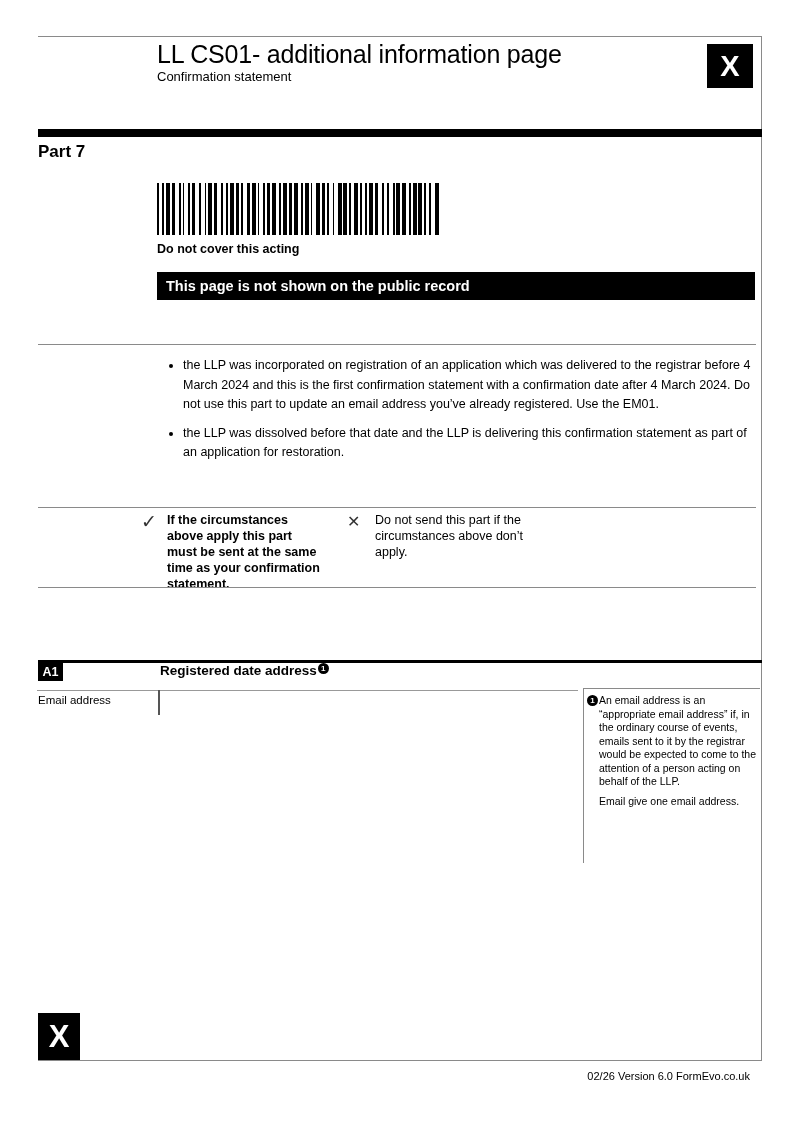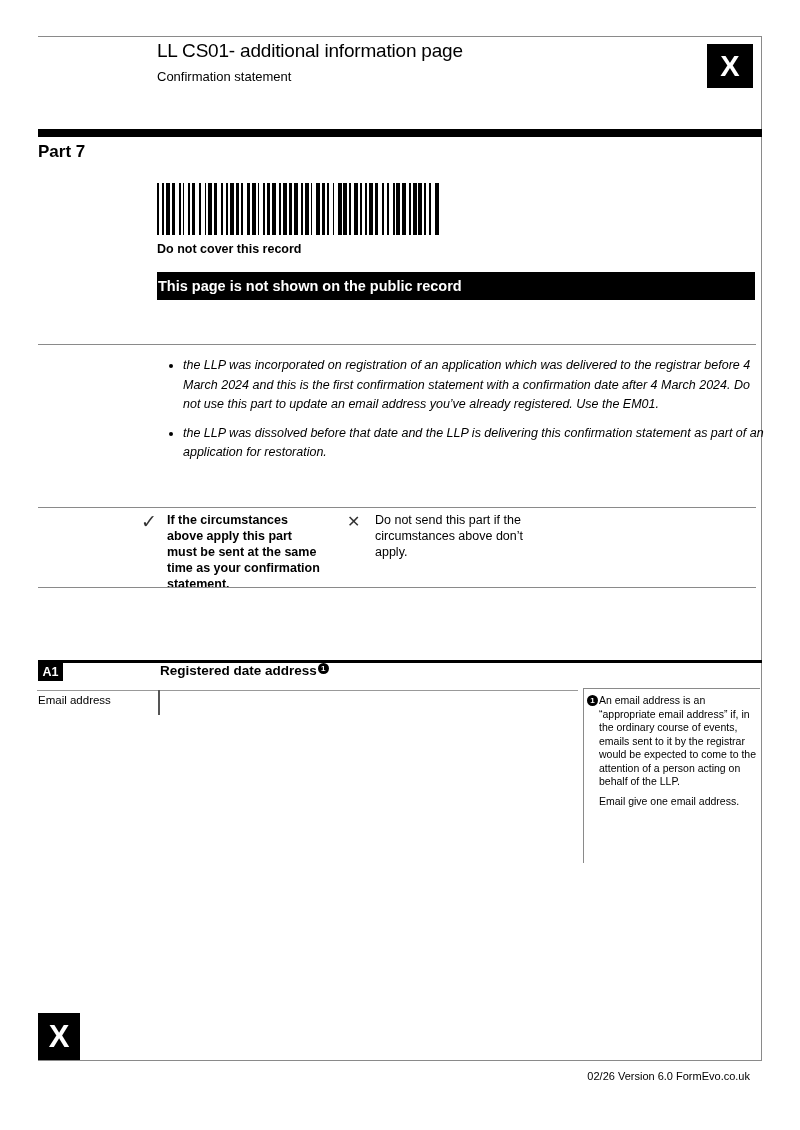--- a/index.html
+++ b/index.html
@@ -7,36 +7,36 @@
   .page {
     position:relative; width:800px; height:1130px; background:#fff;
     font-family:"Liberation Sans", sans-serif; color:#000; overflow:hidden;
   }
   .abs { position:absolute; }
   .hr  { position:absolute; height:1px; background:#8a8a8a; }
   .vr  { position:absolute; width:1px;  background:#8a8a8a; }
   .blackbar { position:absolute; background:#000; }
 
   .regnote { left:38px; top:41px; width:122px; font-size:10.5px; line-height:13px; }
-  .title    { left:157px; top:40px;  font-size:19px; letter-spacing:-0.2px; }
+  .title    { left:157px; top:40px;  font-size:25px; letter-spacing:-0.2px; }
   .subtitle { left:157px; top:69px;  font-size:13px; }
   .cornerx  { left:707px; top:44px;  width:46px; height:44px; background:#000; color:#fff;
               display:flex; align-items:center; justify-content:center;
               font-weight:bold; font-size:29px; }
   .part { left:38px; top:142px; font-size:17px; font-weight:bold; }
 
   .barcode { left:157px; top:183px; width:281px; height:52px; display:flex; }
   .barcode div { flex-basis:0; height:100%; }
   .bc-caption { left:157px; top:242px; font-size:12.5px; font-weight:bold; }
   .banner { left:157px; top:272px; width:598px; height:28px; background:#000; color:#fff;
-            font-weight:bold; font-size:14.5px; line-height:28px; padding-left:1px; }
+            font-weight:bold; font-size:14.5px; line-height:28px; padding-left:9px; }
 
   .intro { left:168px; top:351px; width:596px; font-size:12.5px; line-height:19.5px; }
   .intro ul { margin-top:5px; padding-left:15px; }
-  .intro li { margin-bottom:9px;font-style:italic; }
+  .intro li { margin-bottom:9px; }
 
   .mark-check { left:141px; top:510px; font-size:19px; color:#333; }
   .g-col1 { left:167px; top:512px; width:155px; font-weight:bold; font-size:12.5px; line-height:16px; }
   .mark-x { left:347px; top:512px; font-size:16px; color:#333; }
   .g-col2 { left:375px; top:512px; width:165px; font-weight:normal; font-size:12.5px; line-height:16px; }
   .g-col3 { left:586px; top:512px; width:162px; font-size:12px; line-height:16px; }
 
   .a1-box { left:38px; top:662px; width:25px; height:19px; background:#000; color:#fff;
             display:flex; align-items:center; justify-content:center;
             font-weight:bold; font-size:12.5px; }
@@ -177,21 +177,21 @@
       <div style="flex-grow: 2; background: rgb(0, 0, 0);"></div>
       <div style="flex-grow: 1; background: rgb(255, 255, 255);"></div>
       <div style="flex-grow: 2; background: rgb(0, 0, 0);"></div>
       <div style="flex-grow: 1; background: rgb(255, 255, 255);"></div>
       <div style="flex-grow: 1; background: rgb(0, 0, 0);"></div>
       <div style="flex-grow: 2; background: rgb(255, 255, 255);"></div>
       <div style="flex-grow: 1; background: rgb(0, 0, 0);"></div>
       <div style="flex-grow: 2; background: rgb(255, 255, 255);"></div>
       <div style="flex-grow: 2; background: rgb(0, 0, 0);"></div>
     </div>
-  <div class="abs bc-caption">Do not cover this record</div>
+  <div class="abs bc-caption">Do not cover this acting</div>
   <div class="abs banner">This page is not shown on the public record</div>
 
   <div class="hr" style="left:38px; top:344px; width:718px;"></div>
   <div class="abs intro">
     <ul>
       <li>the LLP was incorporated on registration of an application which was delivered to the registrar before 4 March 2024 and this is the first confirmation statement with a confirmation date after 4 March 2024. Do not use this part to update an email address you’ve already registered. Use the EM01.</li>
       <li>the LLP was dissolved before that date and the LLP is delivering this confirmation statement as part of an application for restoration.</li>
     </ul>
   </div>
 

